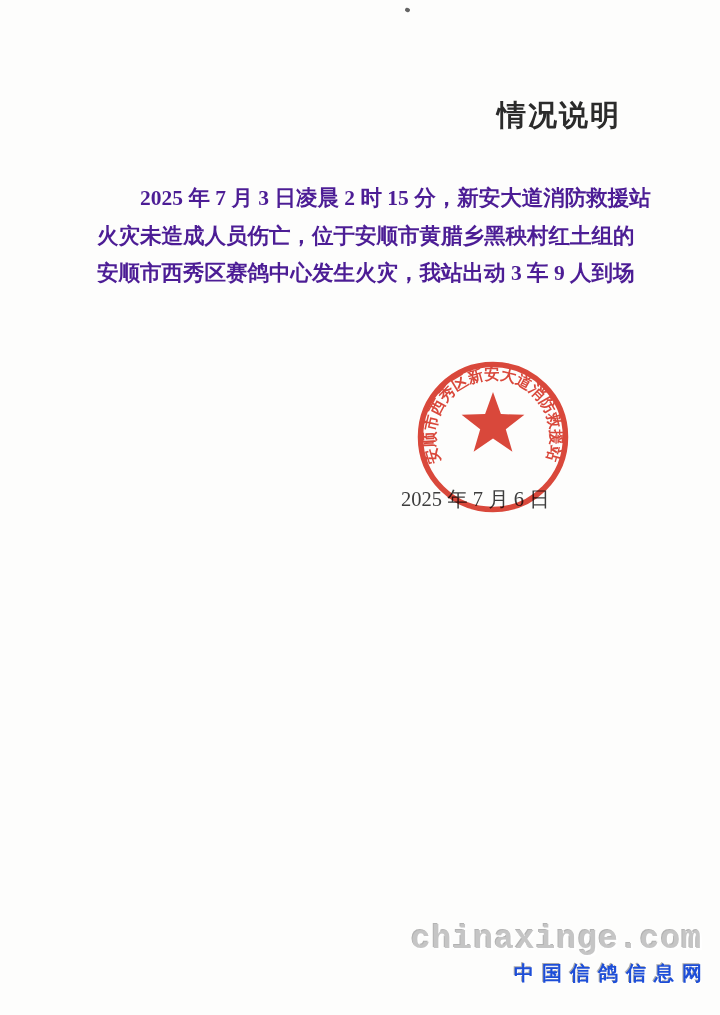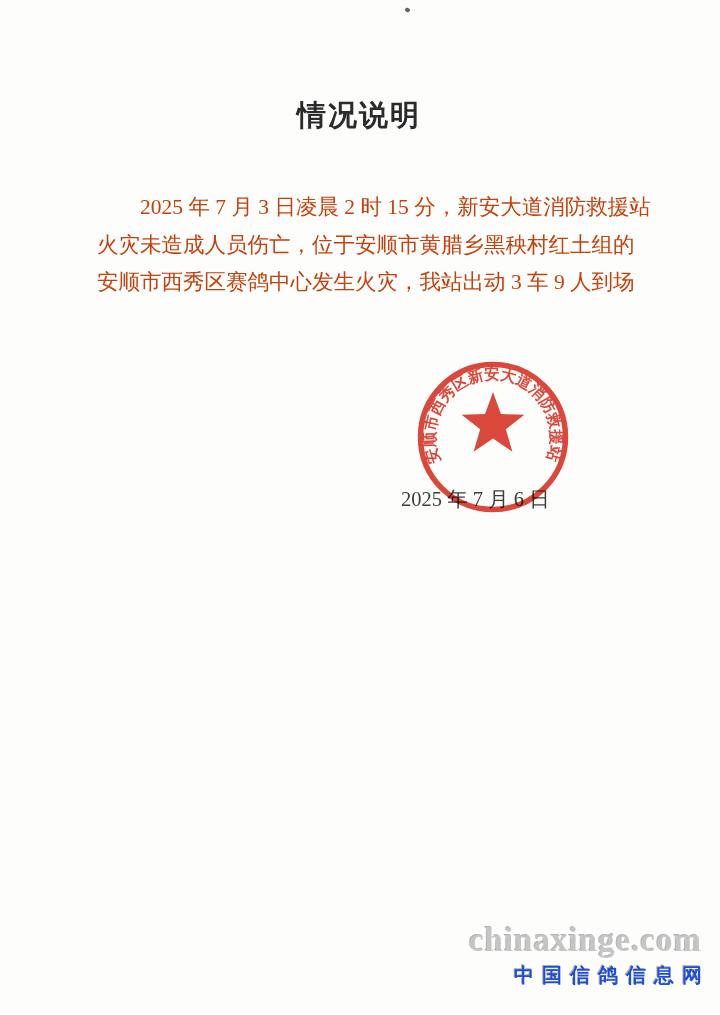--- a/index.html
+++ b/index.html
@@ -25,35 +25,36 @@
     border-radius: 50% 40% 50% 40%;
     transform: rotate(20deg);
     opacity: .85;
   }
 
   
   .doc-title {
     position: absolute;
     left: 97px; top: 96px;
     width: 524px;
-    text-align: center;
+    text-align: right;
     font-size: 29px;
     font-weight: bold;
     letter-spacing: 2px;
     color: #2b2b2b;
   }
 
   
   .doc-body {
     position: absolute;
-    left: 97px; top: 189px;
+    left: 97px; top: 180px;
     width: 524px;
     font-size: 21.5px;
     line-height: 37.5px;
-    color: #c2410c;
+    color: #4c1d95;
+    font-weight: bold;
   }
   .doc-line {
     width: 100%;
     text-align: justify;
     text-align-last: justify;
     white-space: nowrap;
   }
   .doc-line.indent { text-indent: 2em; }
   .doc-line.no-justify {
     text-align: left;
@@ -88,21 +89,21 @@
     opacity: 0.93;
     z-index: 2;
     filter: blur(0.3px);
   }
 
   
   .watermark {
     position: absolute;
     right: 18px; top: 920px;
     text-align: right;
-    font-family: Liberation Serif, serif;
+    font-family: Liberation Mono, monospace;
     user-select: none;
   }
   .wm-en {
     font-size: 33px;
     font-weight: bold;
     letter-spacing: 1px;
     color: #c5c5c5;
     line-height: 40px;
     text-shadow: 1px 1px 0 #ffffff, 2px 2px 1px #ffffff, -1px -1px 0 #b3b3b3;
   }

